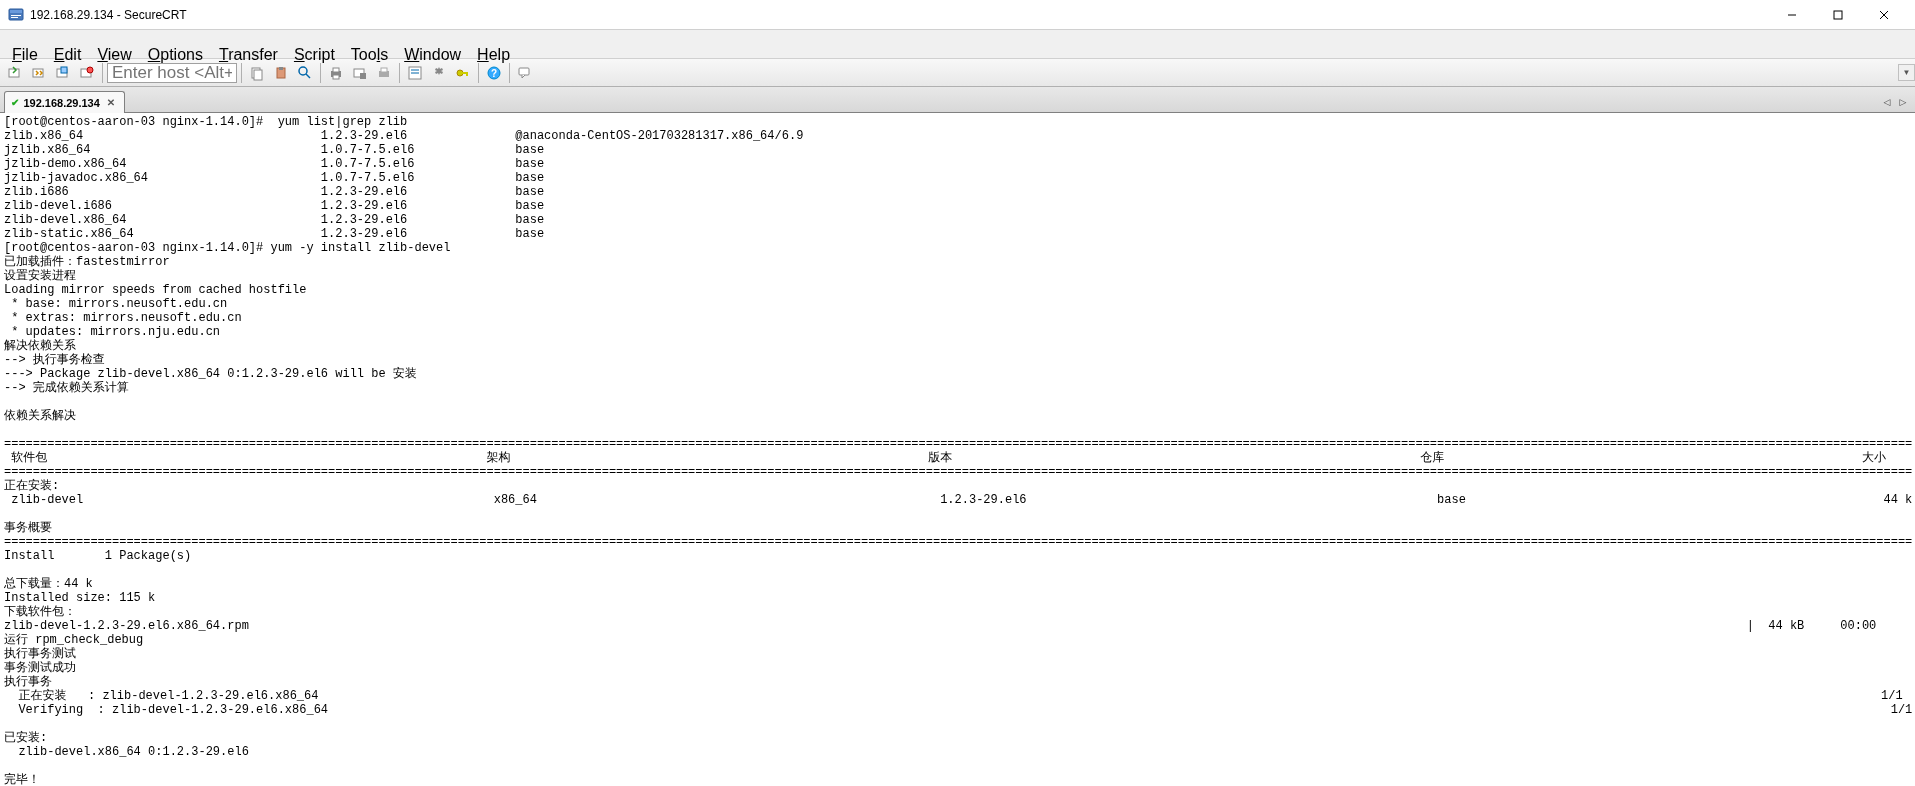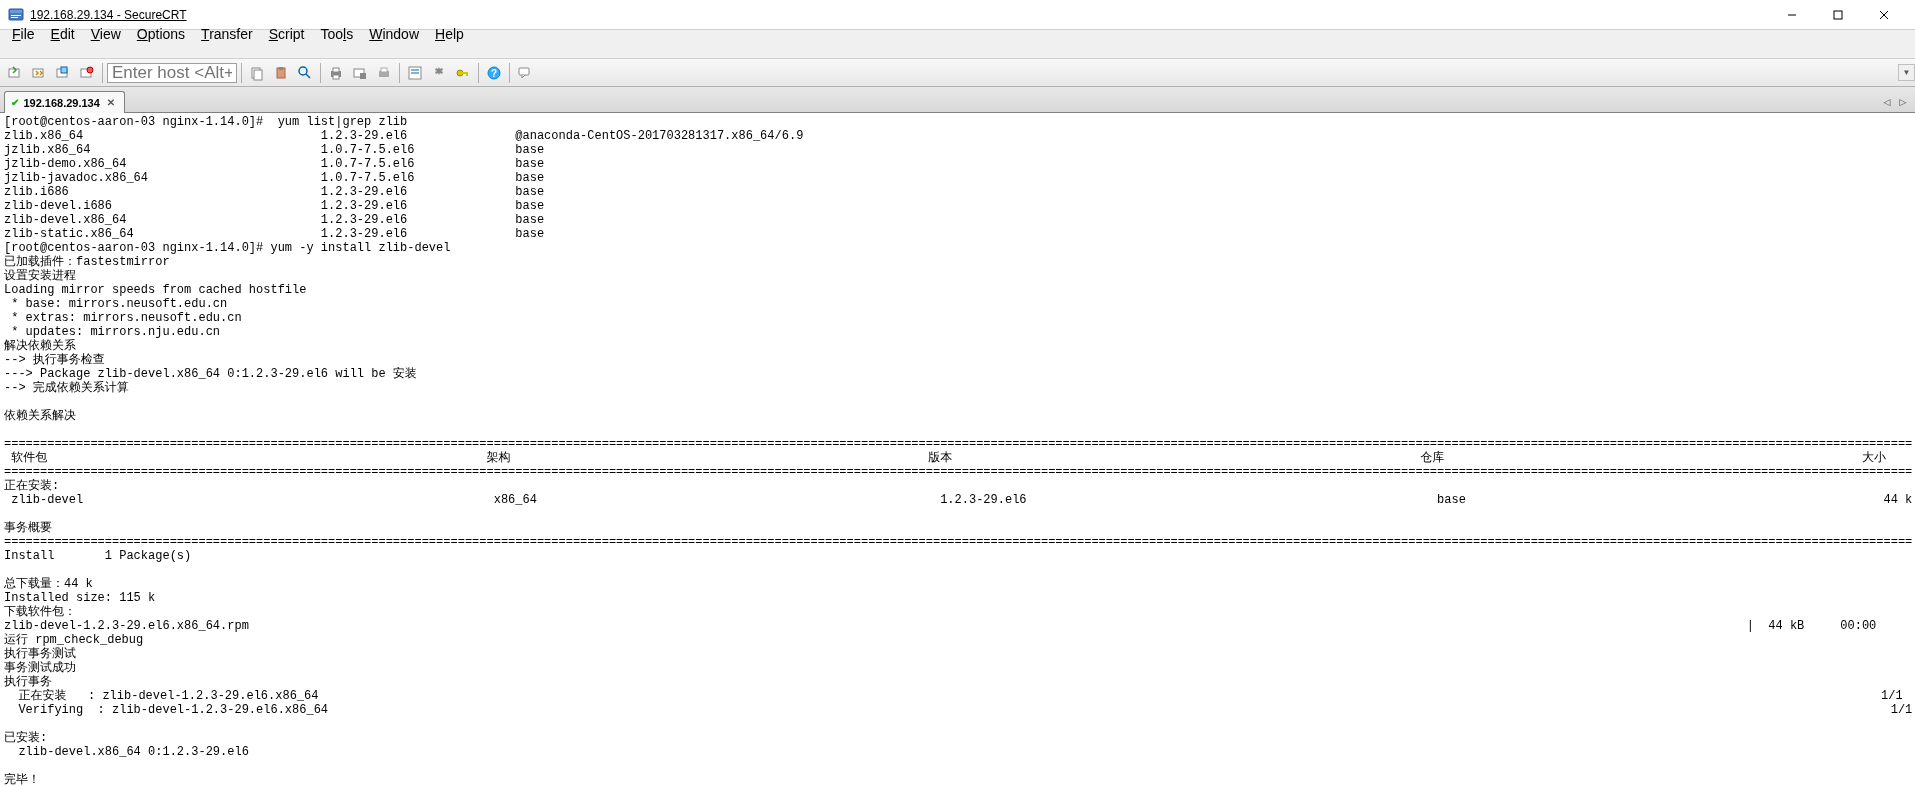--- a/index.html
+++ b/index.html
@@ -9,44 +9,43 @@
     background: #f0f0f0;
     overflow: hidden;
   }
   .titlebar {
     height: 30px;
     background: #ffffff;
     display: flex;
     align-items: center;
     padding: 0 8px;
     border-bottom: 1px solid #d0d0d0;
-    text-decoration: underline;
   }
   .titlebar-icon {
     width: 16px; height: 16px;
     margin-right: 6px;
     display: inline-flex;
     align-items: center; justify-content: center;
   }
   .titlebar-text { flex: 1; font-size: 12px; color: #000; }
   .window-controls { display: flex; gap: 0; }
   .win-btn {
     width: 46px; height: 30px;
     display: flex; align-items: center; justify-content: center;
     cursor: pointer;
     font-size: 10px;
   }
   .menubar {
     height: 24px;
     background: #f0f0f0;
     display: flex;
-    align-items: flex-end;
+    align-items: flex-start;
     padding: 14px 4px;
     border-bottom: 1px solid #d0d0d0;
-    font-size: 14px;
+    font-size: 16px;
   }
   .menu-item {
     padding: 2px 8px;
     cursor: pointer;
   }
   .menu-item u { text-decoration: underline; }
   .toolbar {
     height: 28px;
     background: linear-gradient(#f8f8f8, #e8e8e8);
     display: flex;

